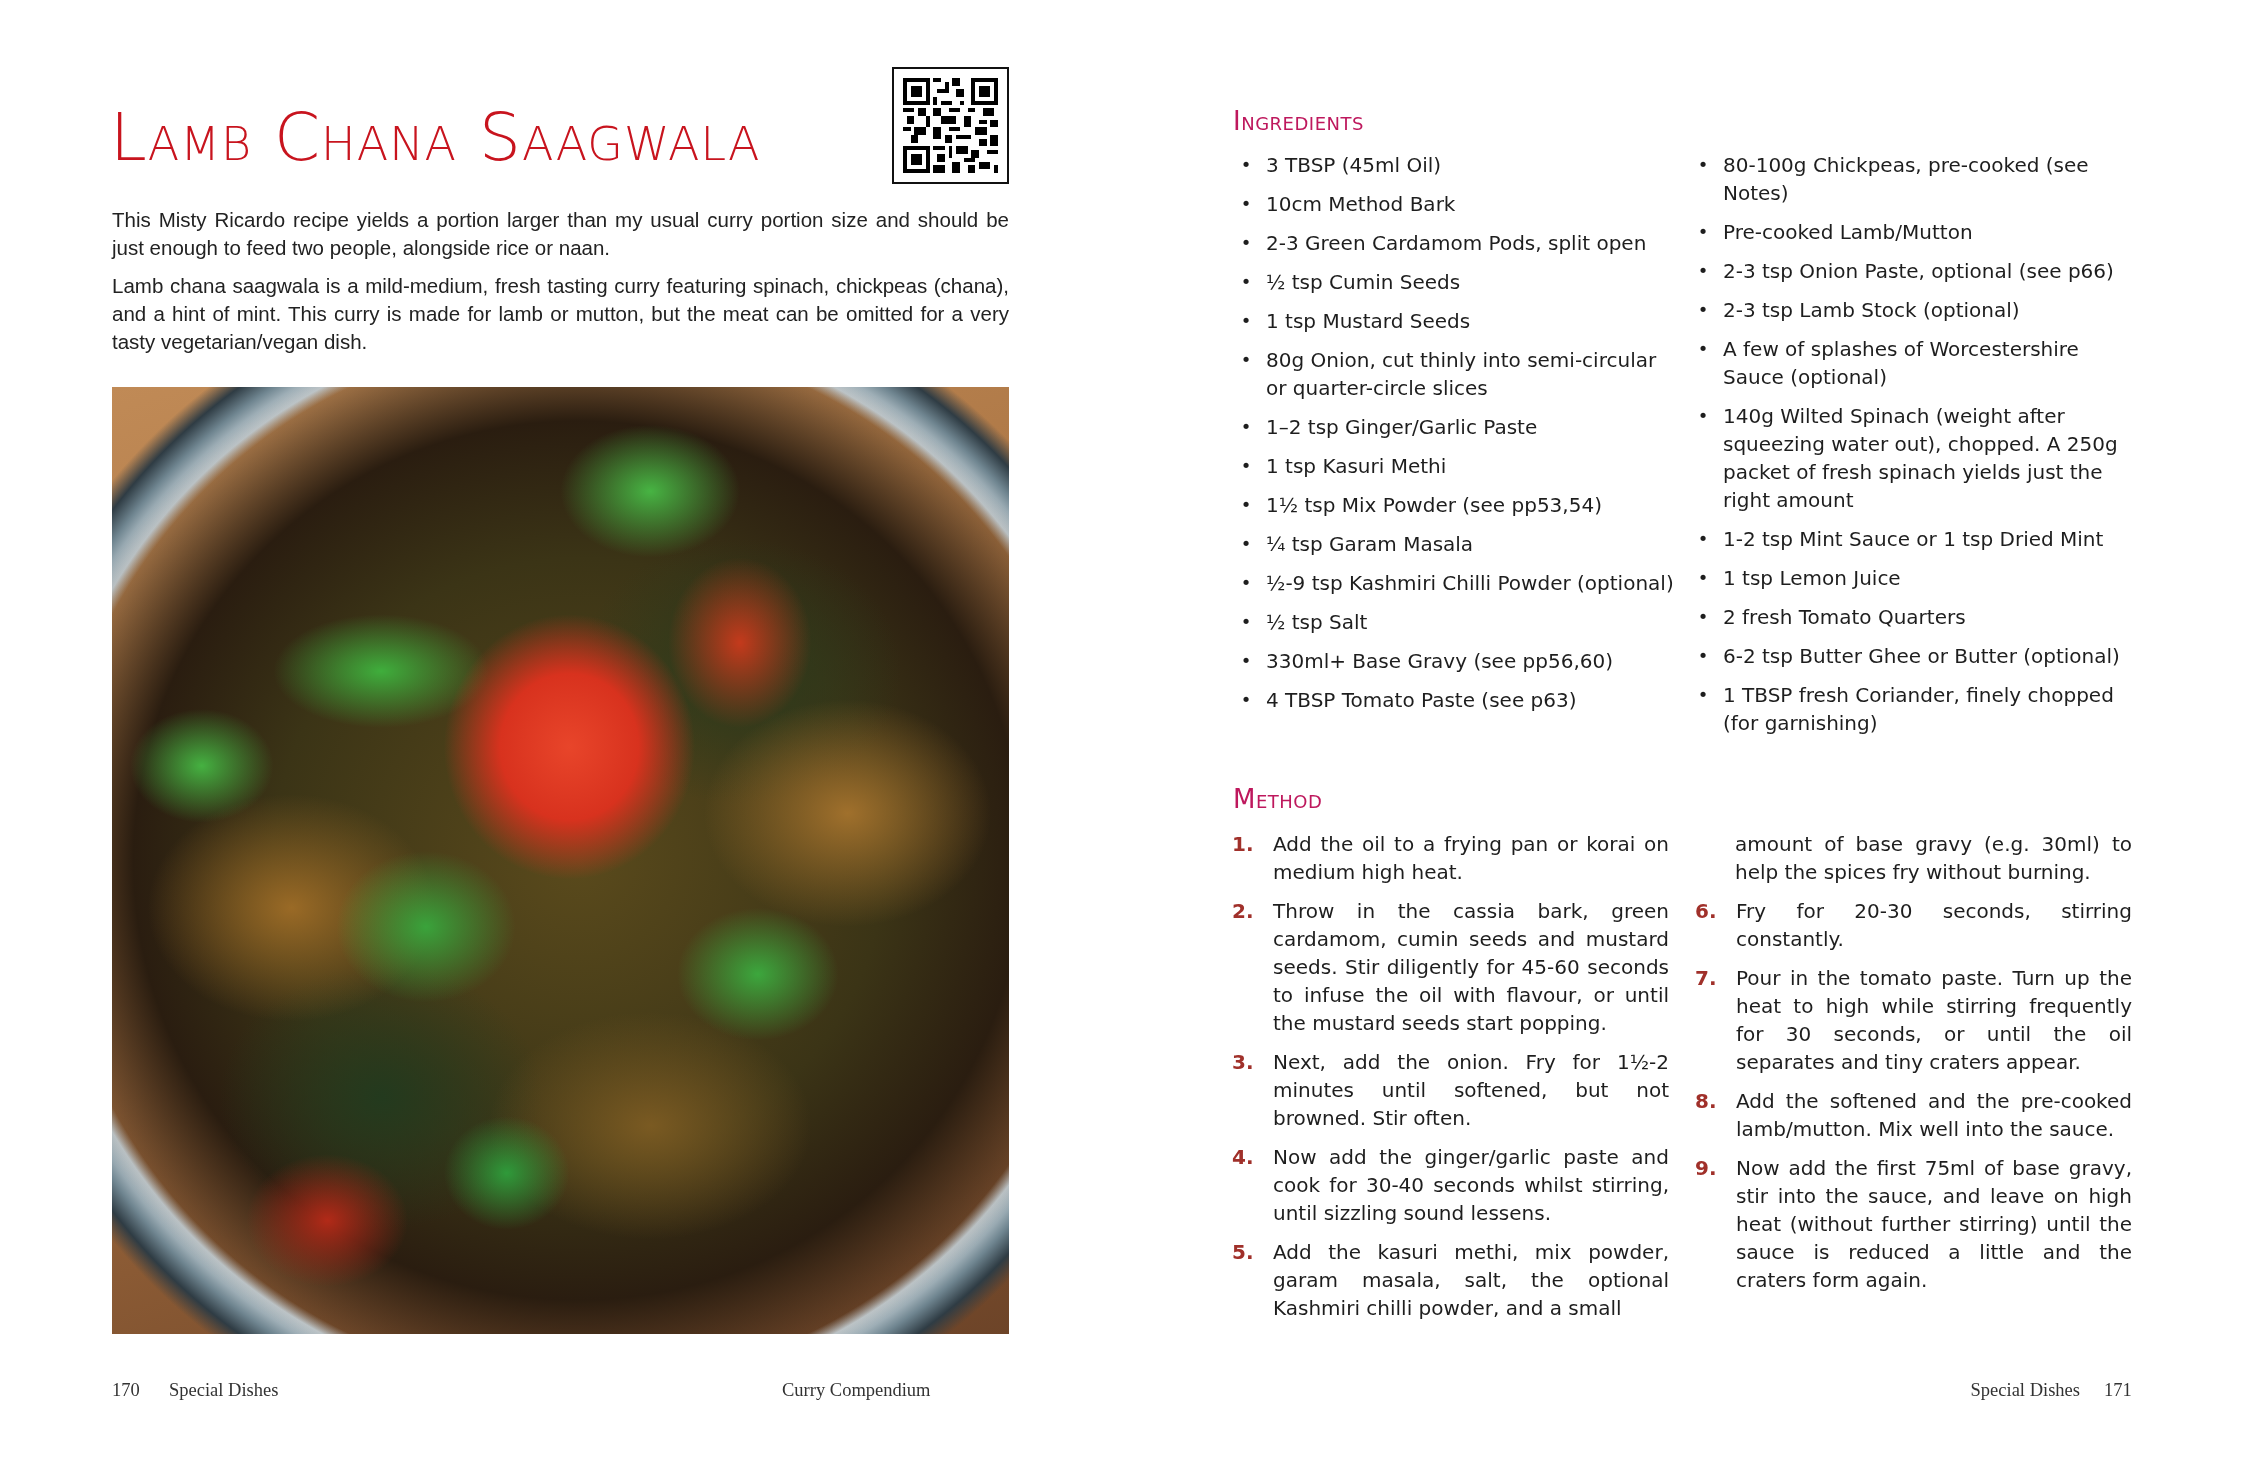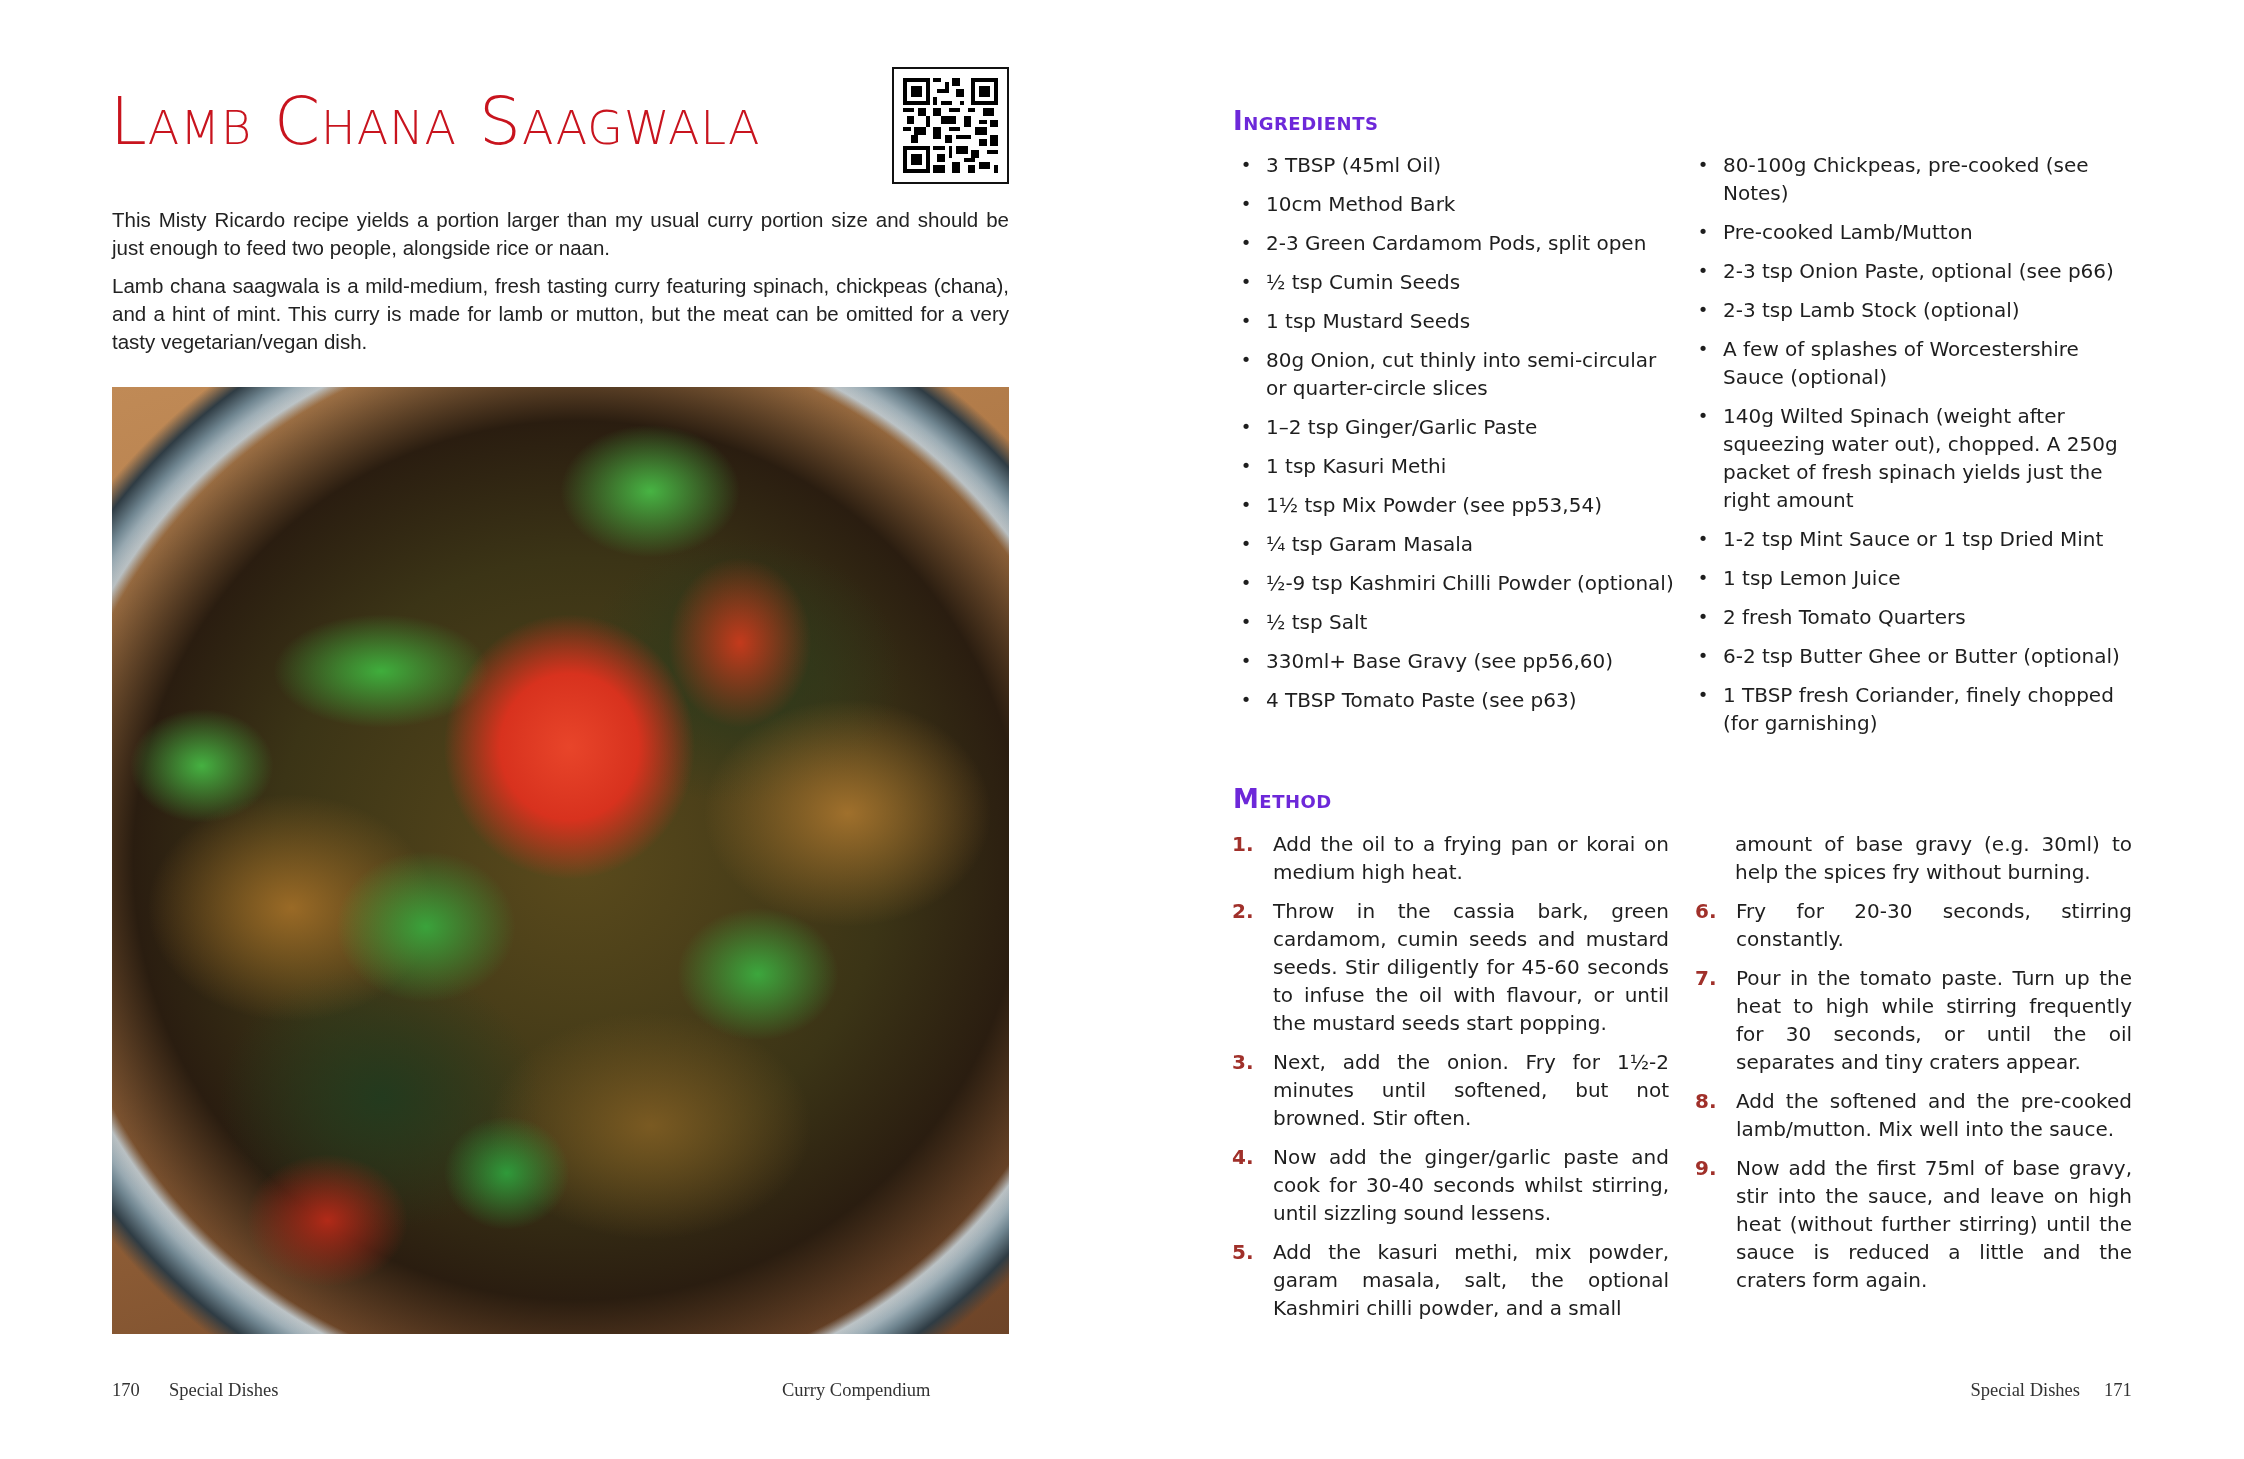--- a/index.html
+++ b/index.html
@@ -5,21 +5,21 @@
   * { box-sizing: border-box; margin: 0; padding: 0; }
   html, body { width: 2244px; height: 1459px; background: #ffffff; overflow: hidden; }
   body { position: relative; font-family: "DejaVu Sans", sans-serif; color: #1e1e1e; }
 
   .page { position: absolute; top: 0; height: 1459px; }
   .page-left { left: 0; width: 1122px; }
   .page-right { left: 1122px; width: 1122px; }
 
   
   .title {
-    position: absolute; left: 110px; top: 82px;
+    position: absolute; left: 110px; top: 98px;
     font-family: "DejaVu Sans", sans-serif; font-weight: 200;
     color: #c8141e; font-size: 66px; line-height: 80px;
     font-variant: small-caps; letter-spacing: 1px; white-space: nowrap;
   }
 
   
   .qr {
     position: absolute; left: 892px; top: 67px; width: 117px; height: 117px;
     border: 2px solid #111; background: #fff; padding: 9px;
   }
@@ -62,22 +62,22 @@
     font-size: 18.5px; color: #333; white-space: nowrap;
   }
   .f-left-num { left: 112px; }
   .f-left-sec { left: 169px; }
   .f-left-book { left: 782px; width: 183px; text-align: left; }
   .f-right-sec { left: 1826px; width: 254px; text-align: right; }
   .f-right-num { left: 2104px; }
 
   
   .sec-heading {
-    position: absolute; font-family: "DejaVu Sans", sans-serif; font-weight: 700;
-    color: #6d28d9; font-size: 26px; font-variant: small-caps; letter-spacing: 0.5px;
+    position: absolute; font-family: "DejaVu Sans", sans-serif; font-weight: 400;
+    color: #be185d; font-size: 26px; font-variant: small-caps; letter-spacing: 0.5px;
   }
   .h-ingredients { left: 1233px; top: 106px; }
   .h-method { left: 1233px; top: 784px; }
 
   .ing-col {
     position: absolute; list-style: none; font-family: "DejaVu Sans", sans-serif;
     font-size: 20px; line-height: 28px; color: #1e1e1e;
   }
   .ing-col1 { left: 1236px; top: 151px; width: 440px; }
   .ing-col2 { left: 1693px; top: 151px; width: 445px; }

